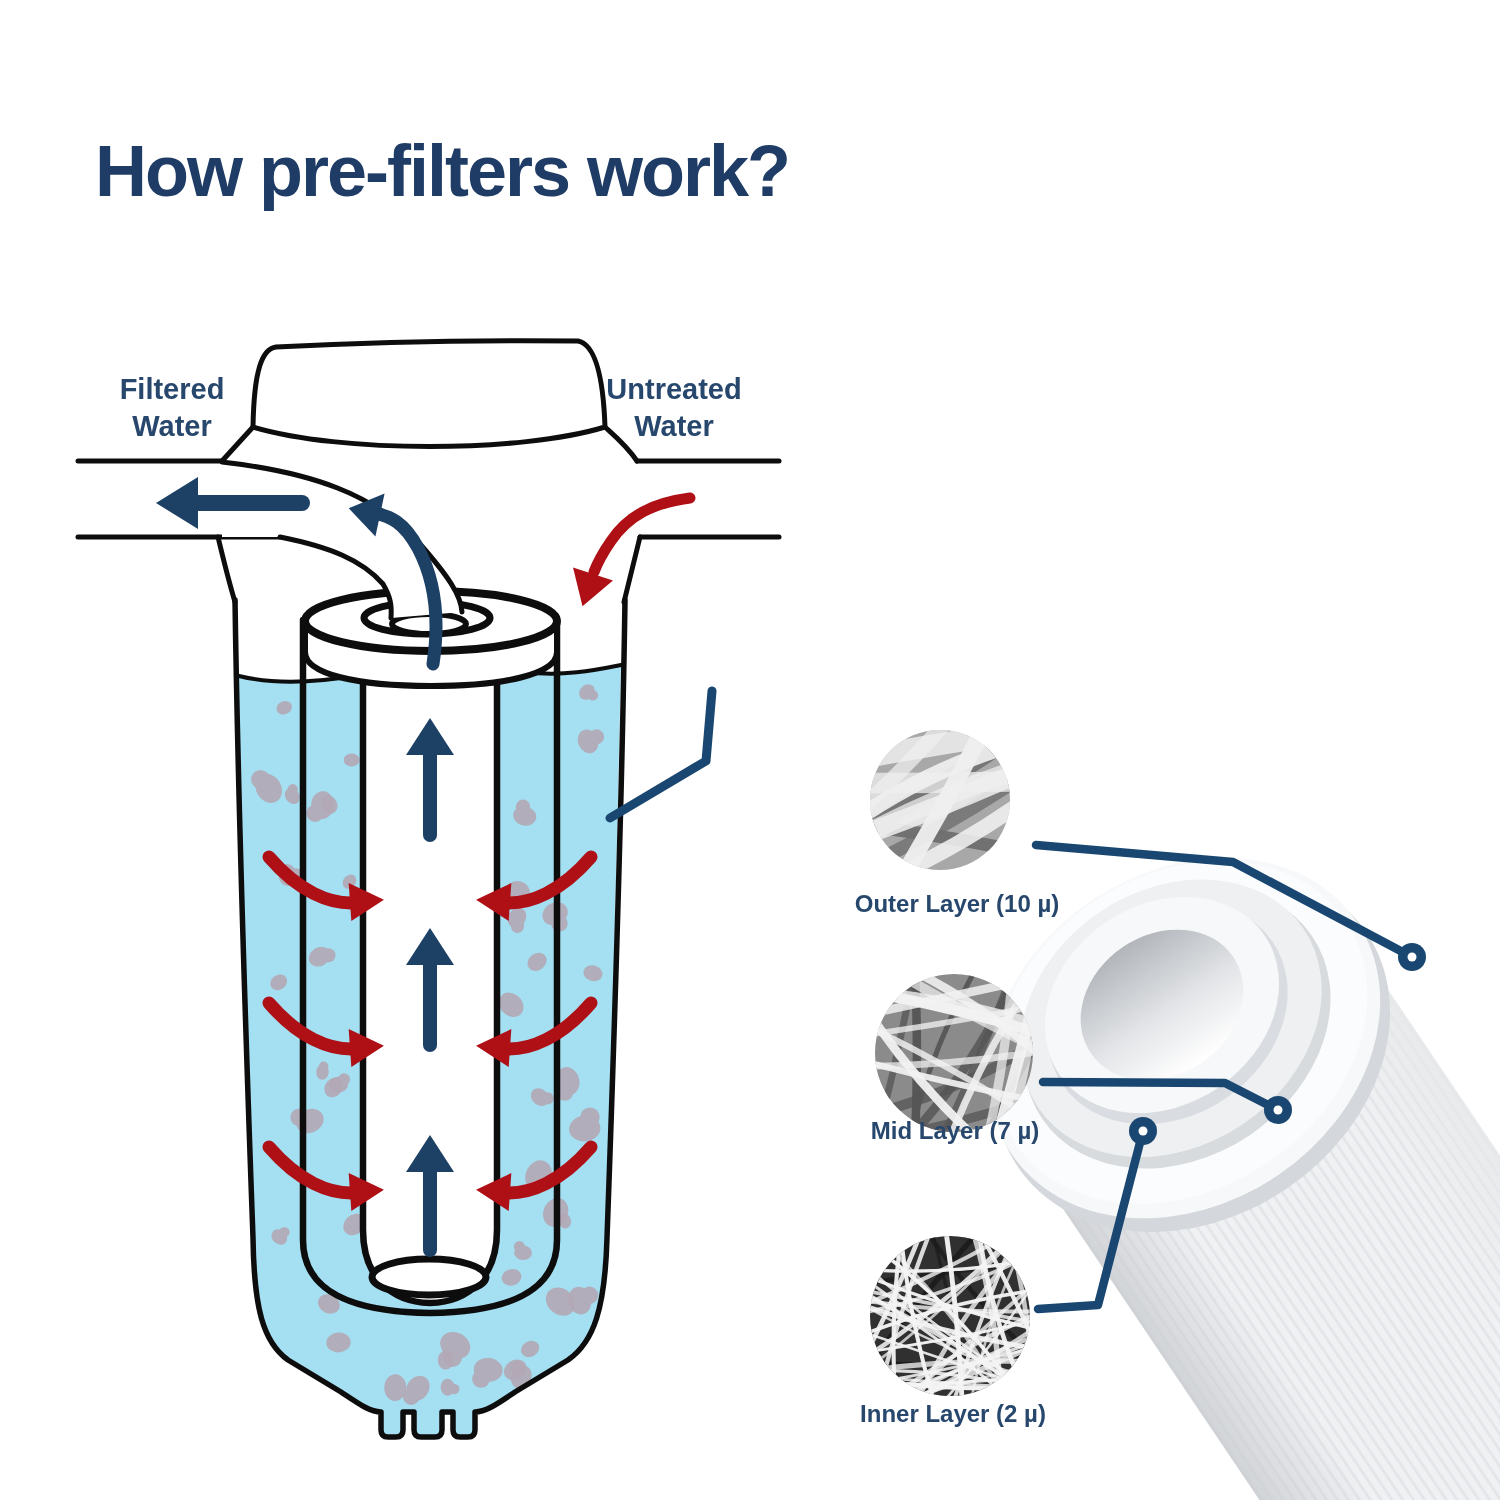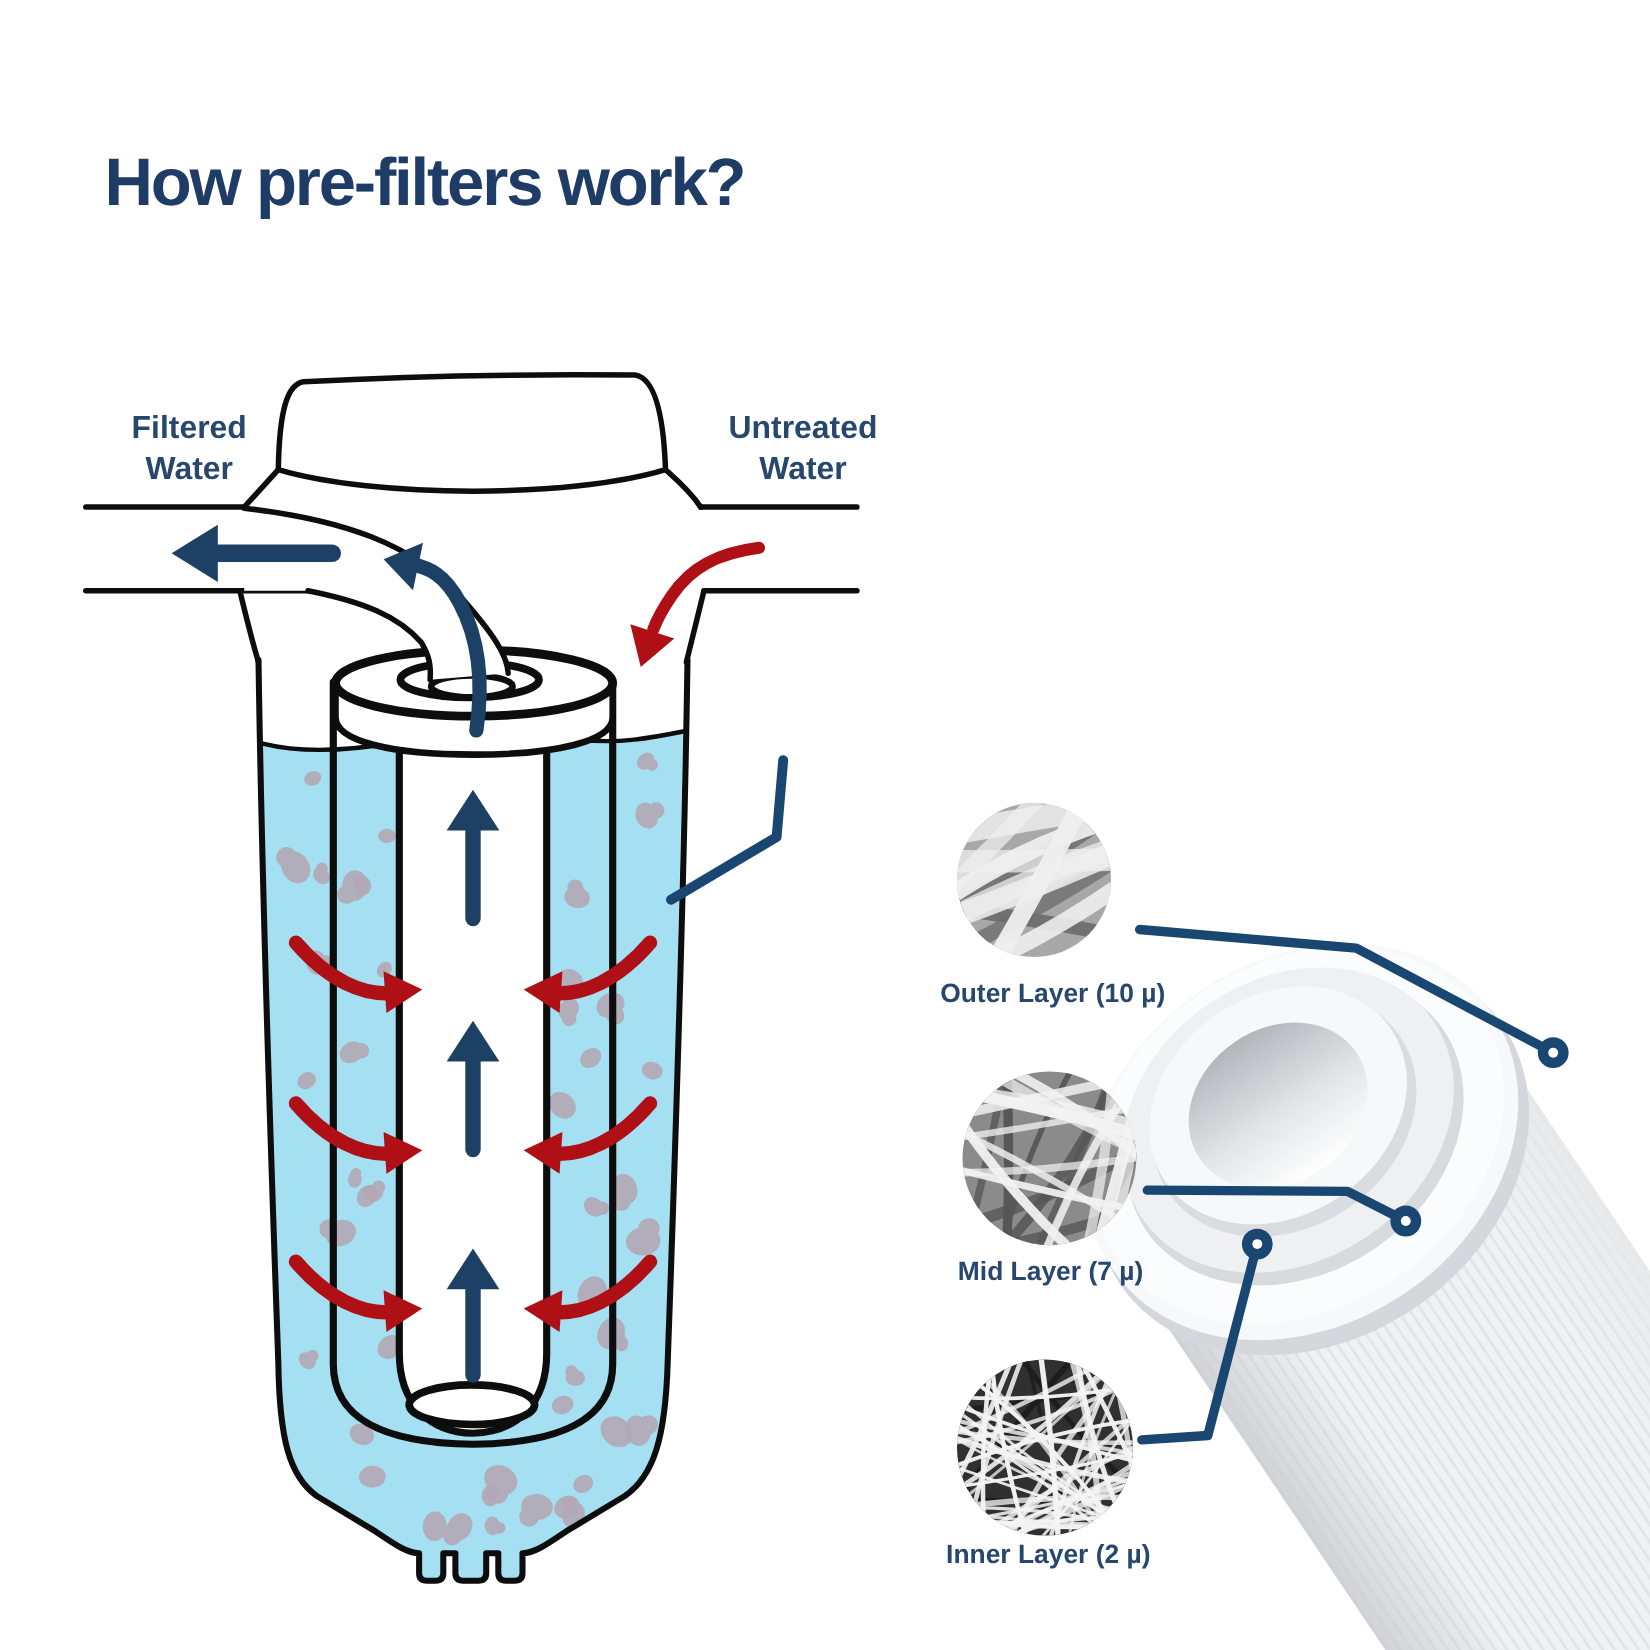--- a/index.html
+++ b/index.html
@@ -1,19 +1,19 @@
 <!DOCTYPE html>
 <html style="--title: #1e3c66; --label: #27476d; --navy: #1d4065; --red: #ae1016; --leader: #194771; --water: #a4dff2; --solids: #b4a9b6; --outline: #0d0d0d;"><head>
 <meta charset="utf-8">
 <style>
   html,body{margin:0;padding:0;background:#ffffff;}
   .canvas{position:relative;width:1500px;height:1500px;overflow:hidden;background:#fff;
           font-family:"Liberation Sans",sans-serif;}
   svg.art{position:absolute;left:0;top:0;}
-  .title{position:absolute;left:95px;top:130px;margin:0;font-size:61px;font-weight:700;
+  .title{position:absolute;left:95px;top:130px;margin:0;font-size:72px;font-weight:700;
          letter-spacing:-2px;color:var(--title,#1e3c66);white-space:nowrap;}
   .lbl{position:absolute;transform:translateX(-50%);text-align:center;font-weight:700;
        font-size:29px;line-height:1.27;color:var(--label,#27476d);white-space:nowrap;}
   .lbl-suspended{font-size:30px;}
   .layer-lbl{font-size:24px;line-height:1.1;}
   .sBlack{stroke:var(--outline,#0d0d0d);fill:none;stroke-linecap:round;stroke-linejoin:round;}
   .fWhiteS{fill:#ffffff;stroke:var(--outline,#0d0d0d);stroke-linejoin:round;}
   .fWhite{fill:#ffffff;}
   .navyS{stroke:var(--navy,#1d4065);fill:none;stroke-linecap:round;}
   .navyF{fill:var(--navy,#1d4065);}
@@ -460,21 +460,21 @@
     <circle cx="1143" cy="1131" r="4.5" fill="#ffffff"></circle>
   </g>
 </svg>
 
 <h1 class="title">How pre-filters work?</h1>
 
 <div class="lbl" style="left:172px;top:371px">
   <span>Filtered</span><br>
   <span>Water</span>
 </div>
-<div class="lbl" style="left:730px;top:371px">
+<div class="lbl" style="left:674px;top:371px">
   <span>Untreated</span><br>
   <span>Water</span>
 </div>
 <div class="lbl layer-lbl" style="left:957px;top:891px">Outer Layer (10 µ)</div>
-<div class="lbl layer-lbl" style="left:955px;top:1144px">Mid Layer (7 µ)</div>
+<div class="lbl layer-lbl" style="left:955px;top:1118px">Mid Layer (7 µ)</div>
 <div class="lbl layer-lbl" style="left:953px;top:1401px">Inner Layer (2 µ)</div>
 
 </div>
 
 </body></html>

